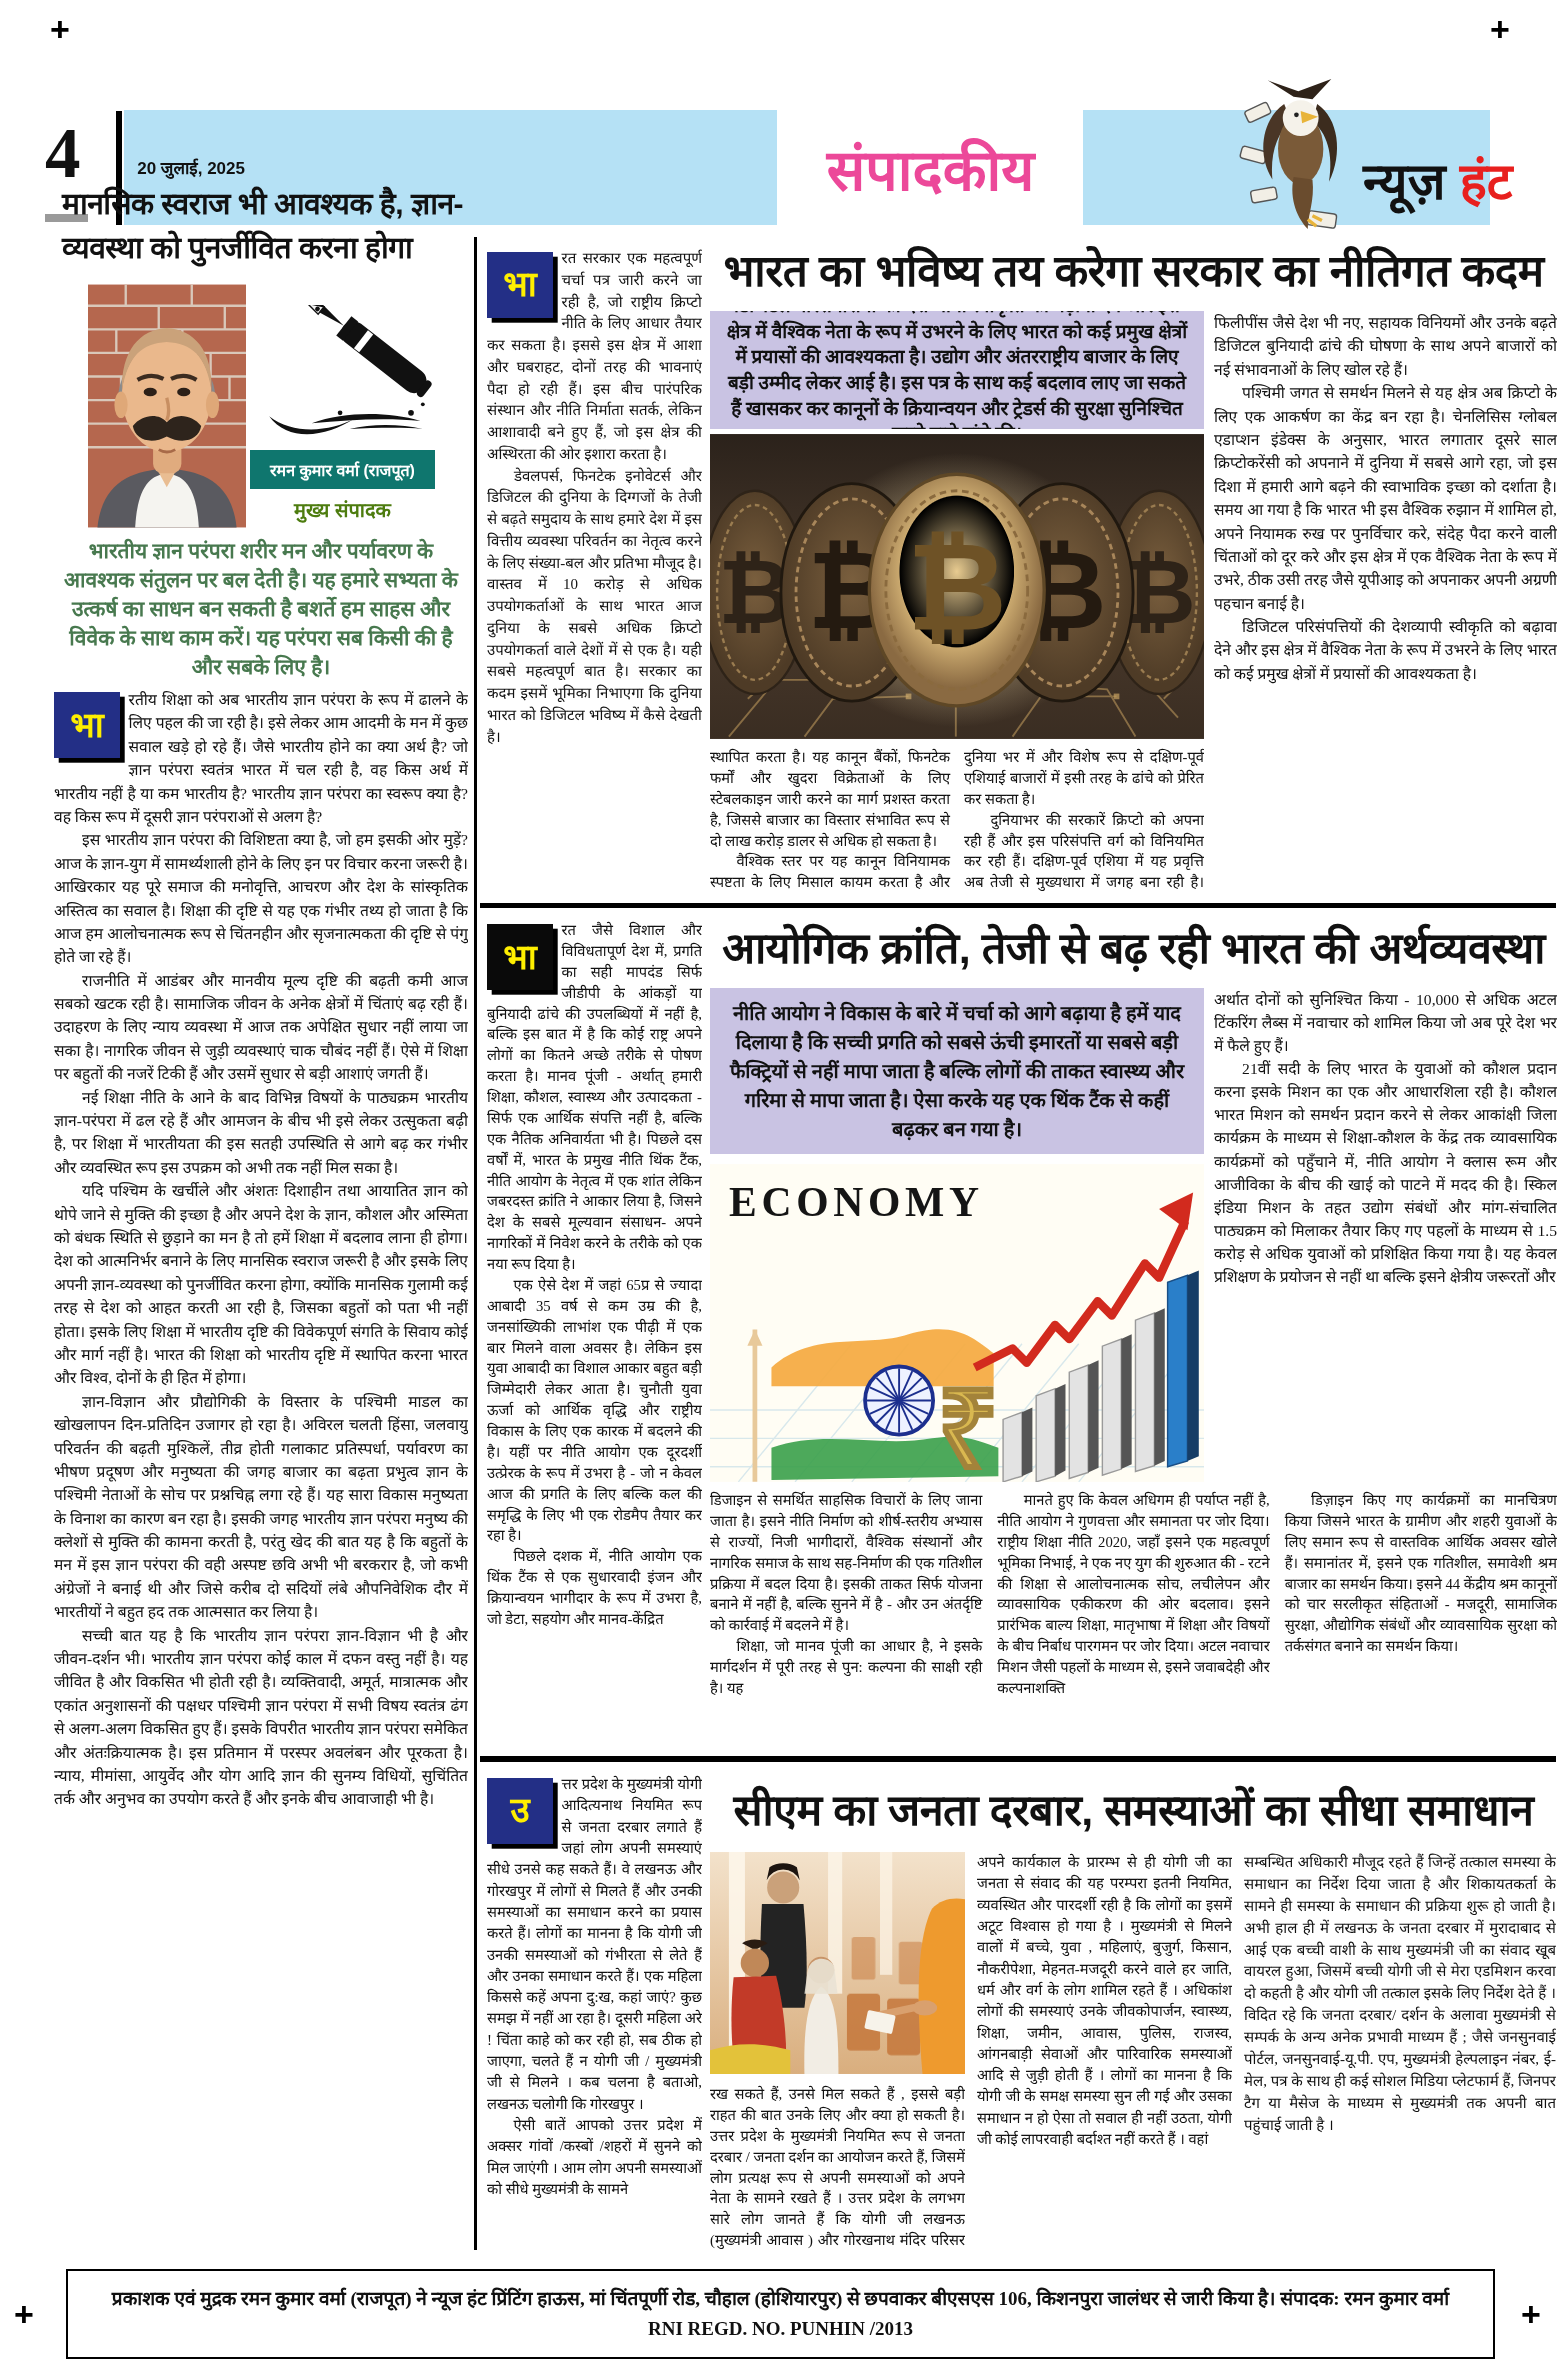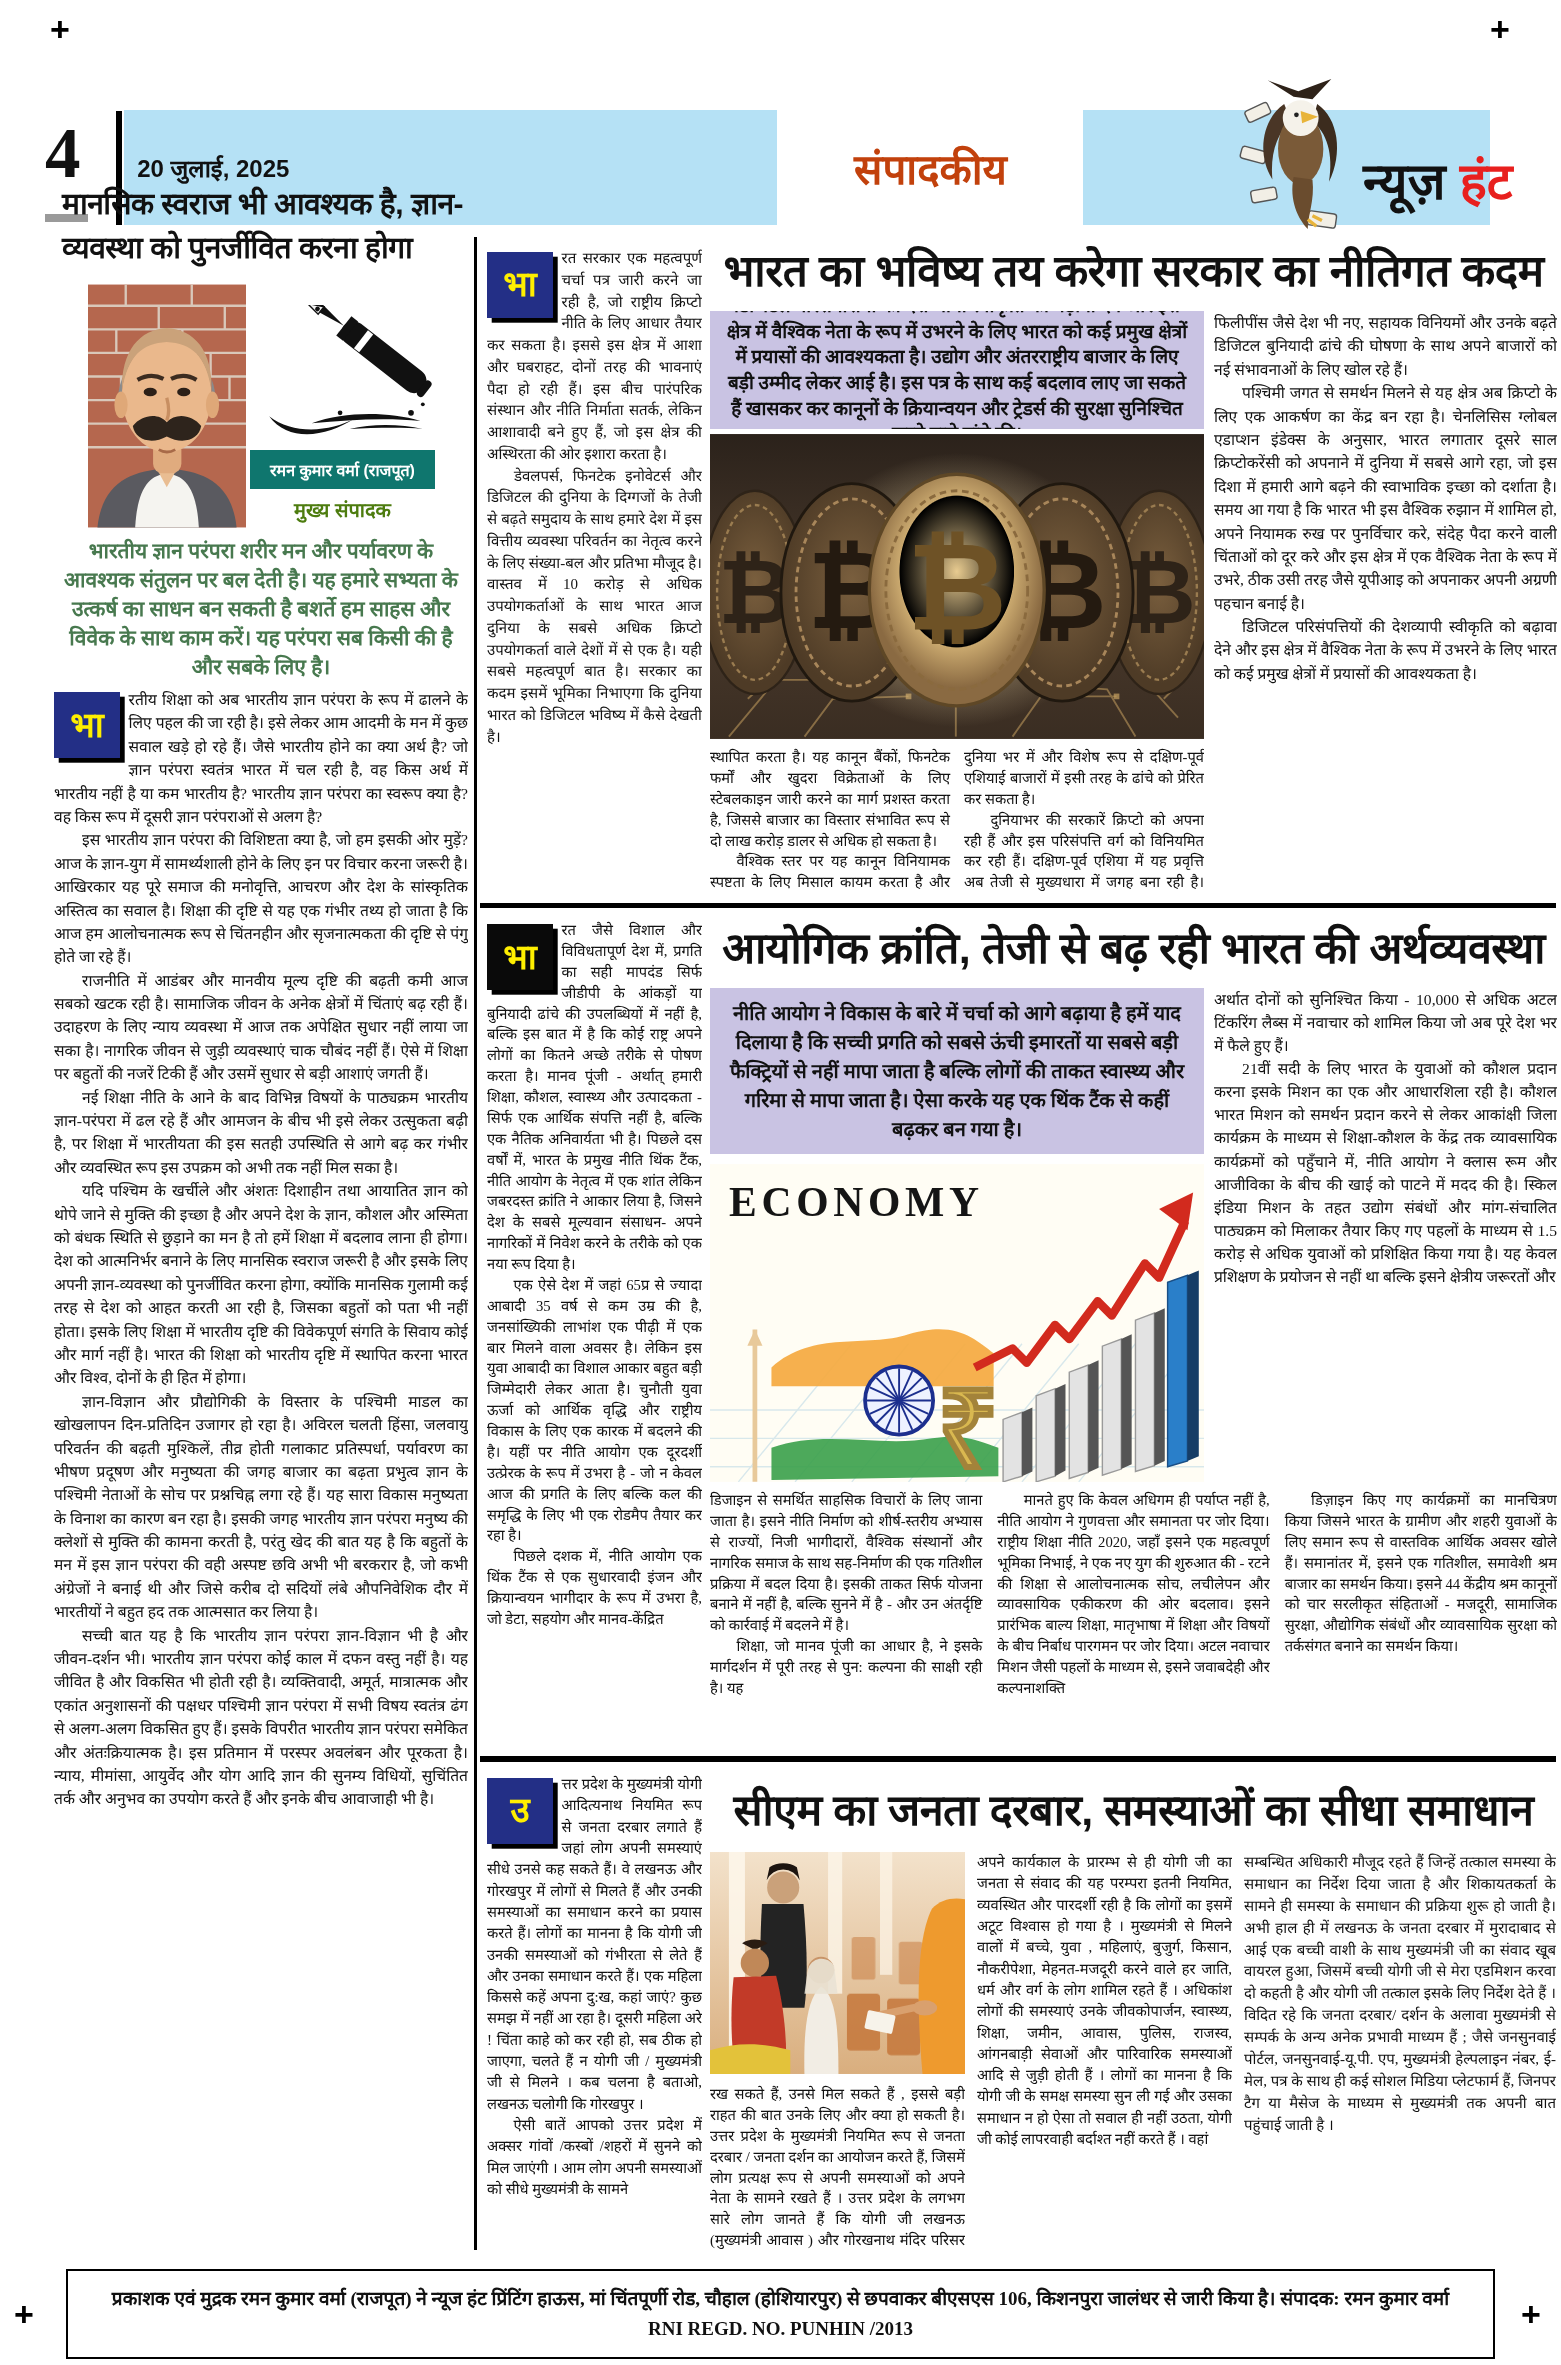--- a/index.html
+++ b/index.html
@@ -3,22 +3,22 @@
 <meta charset="utf-8">
 <style>
   * { margin:0; padding:0; box-sizing:border-box; }
   html,body { width:1561px; height:2413px; }
   body { position:relative; background:#ffffff; font-family:"Liberation Sans", sans-serif; color:#111; overflow:hidden; }
   .abs { position:absolute; }
 
   
   .band { background:#b5e1f5; }
   #page-num { font-size:71px; font-weight:bold; line-height:1; font-family:"Liberation Serif", serif; }
-  #page-date { font-size:24px; font-weight:bold; }
-  #section-title { font-size:42px; font-weight:bold; color:#c2410c; text-align:center; }
+  #page-date { font-size:17px; font-weight:bold; }
+  #section-title { font-size:57px; font-weight:bold; color:#ec4899; text-align:center; }
   #masthead { font-size:51px; font-weight:bold; white-space:nowrap; }
   #masthead .red { color:#e8201e; }
 
   
   .bodytxt { font-family:"Liberation Serif", serif; text-align:justify; overflow:hidden; }
   .bodytxt p { text-indent:1.8em; margin:0; }
   .bodytxt p.first { text-indent:0; }
   .headline { font-weight:bold; text-align:center; font-family:"Liberation Sans", sans-serif; letter-spacing:-0.5px; overflow:hidden; white-space:nowrap; }
   .leadbox { background:#c9c3e3; font-family:"Liberation Serif", serif; font-weight:bold; text-align:center; display:flex; align-items:center; overflow:hidden; }
   .dropcap { float:left; width:66px; height:66px; color:#ffef00; font-weight:bold; font-size:35px; display:flex; align-items:center; justify-content:center; margin:3.8px 8.5px 2.8px 0; box-shadow:4.7px 4.7px 0 #000; font-family:"Liberation Sans", sans-serif; }

